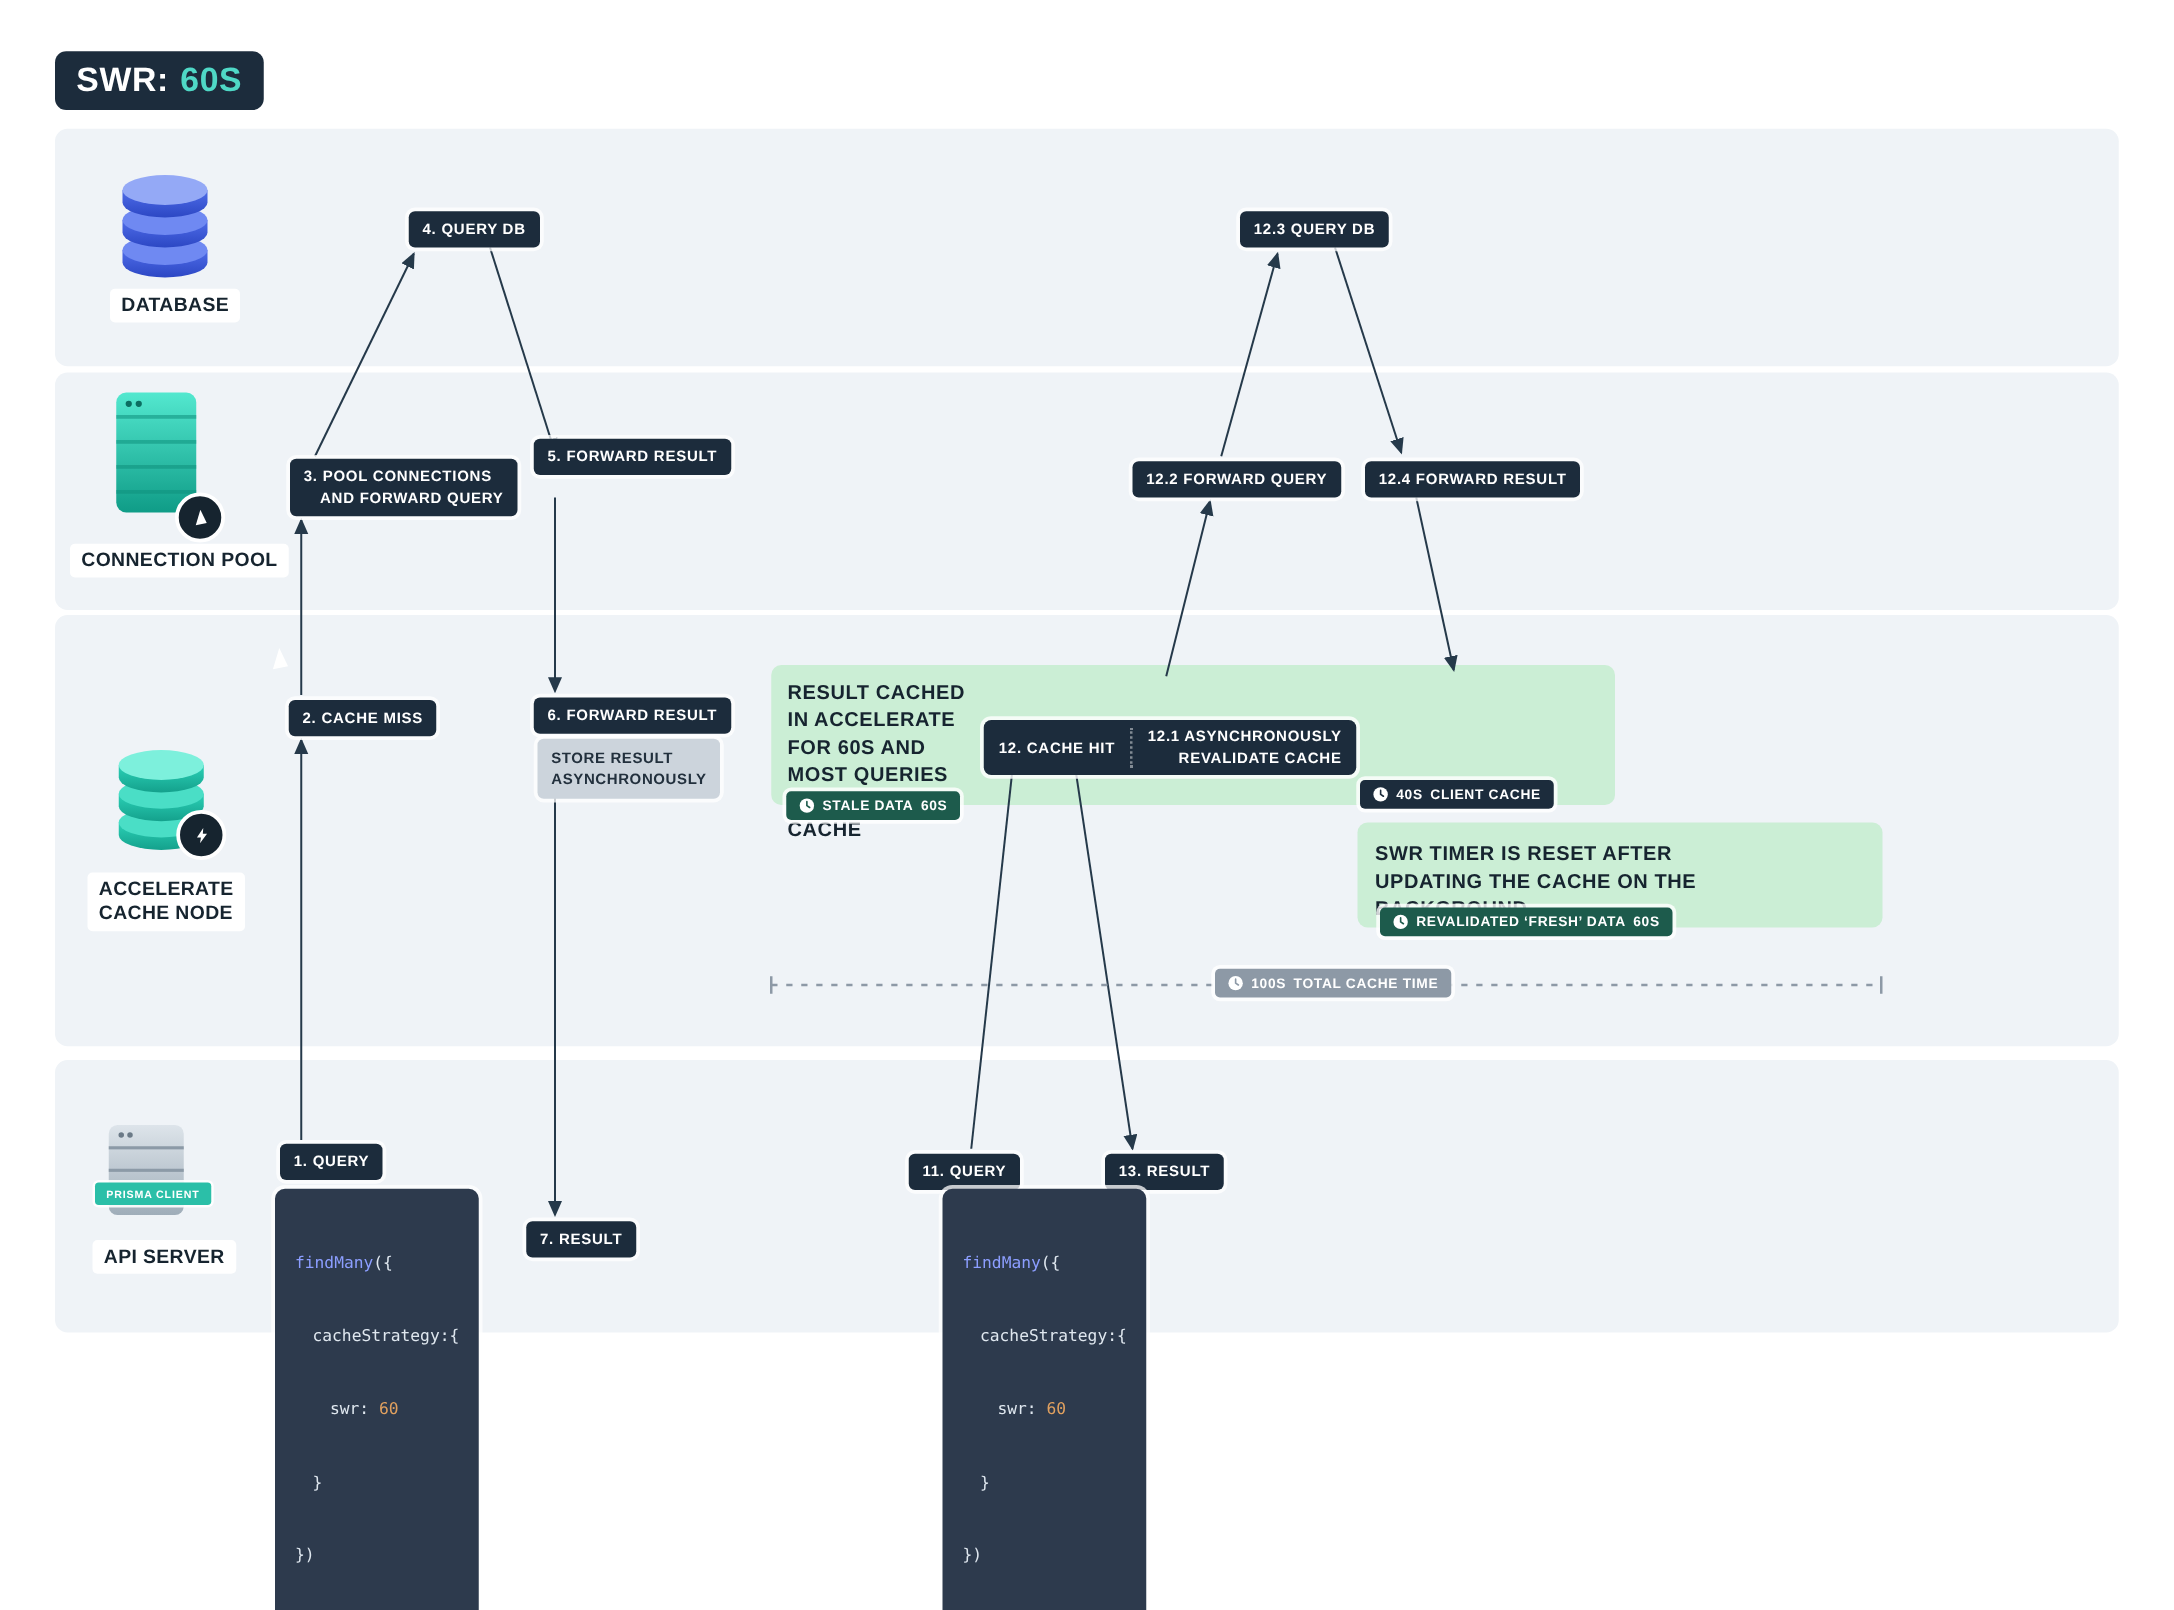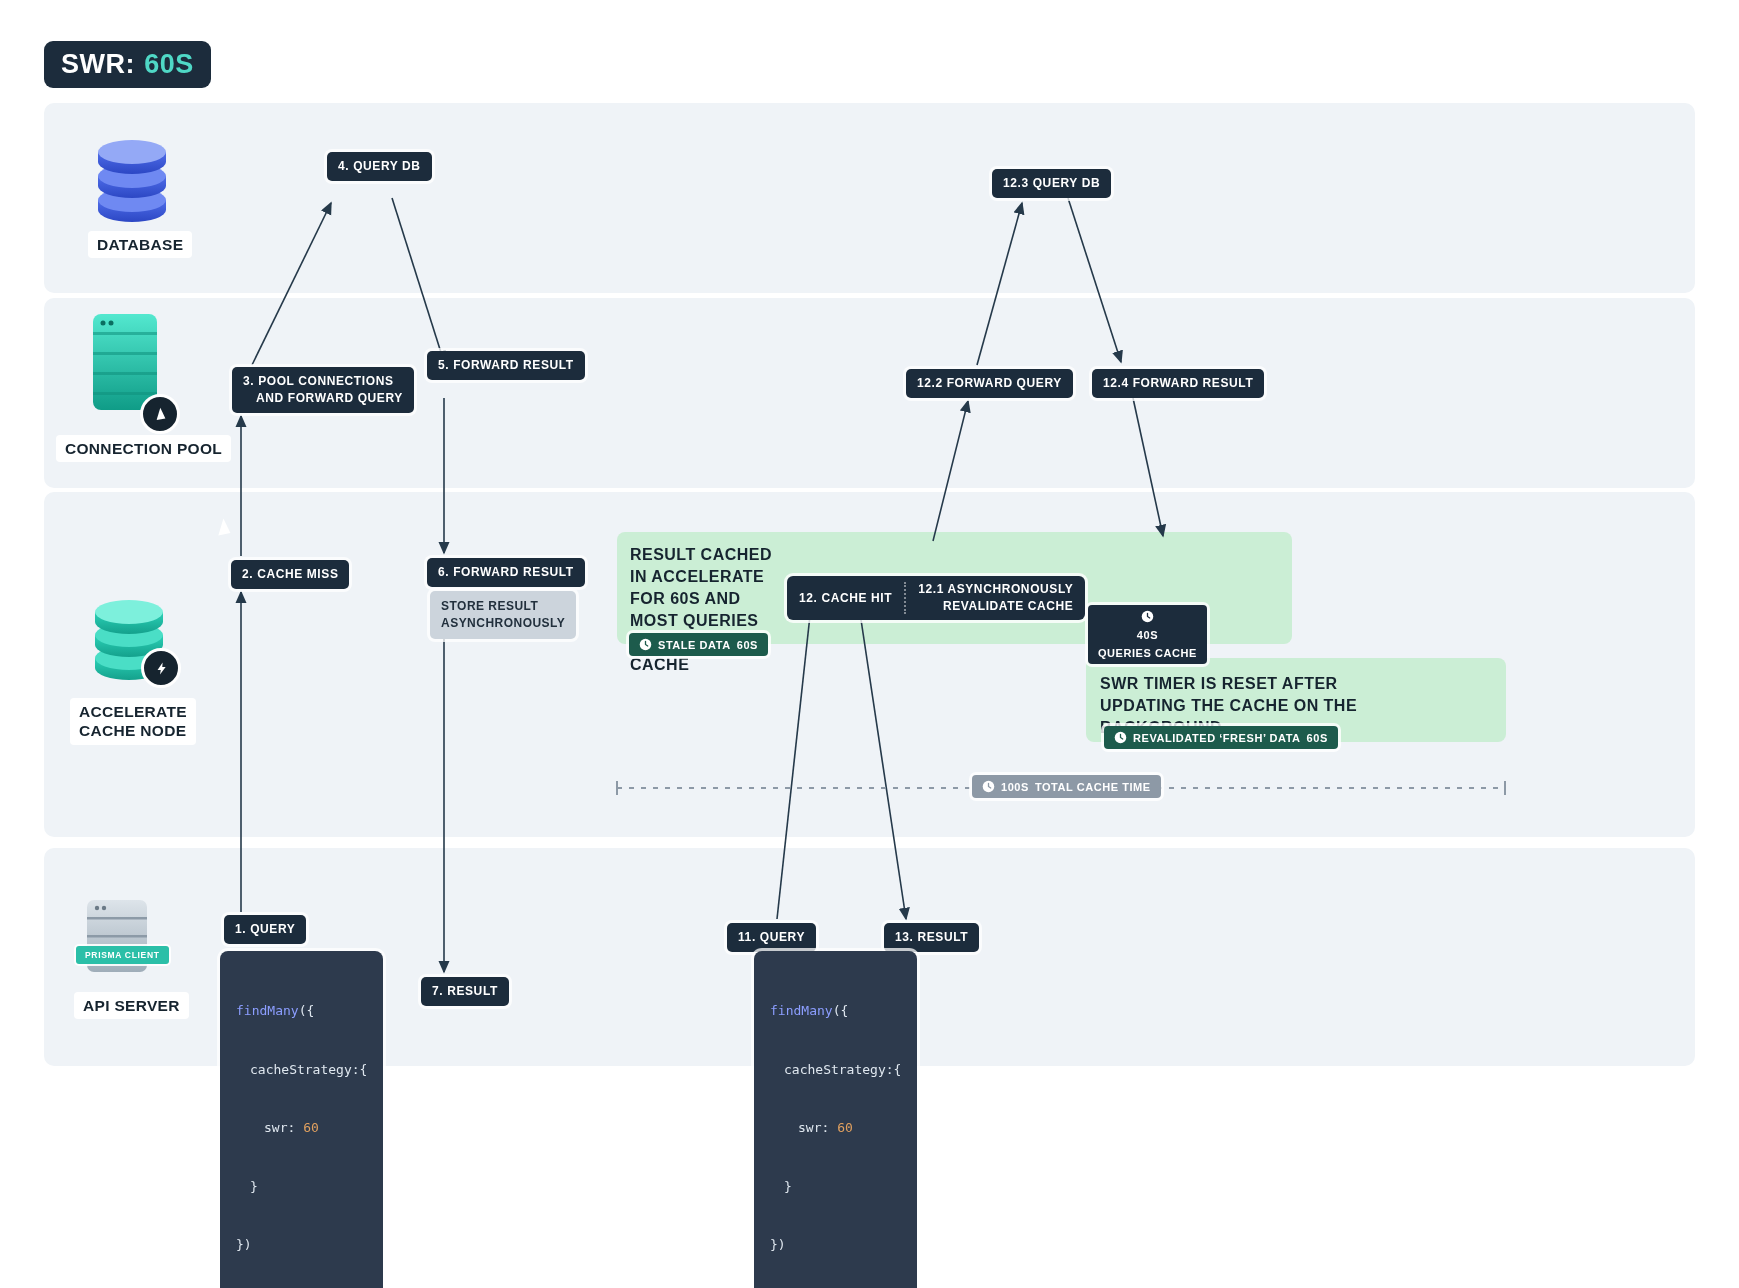--- a/index.html
+++ b/index.html
@@ -225,21 +225,21 @@
       <rect x="3" y="2" width="60" height="72" rx="7" fill="url(#gApi)"></rect>
       <rect x="3" y="19" width="60" height="2.5" fill="#8c9aa7"></rect>
       <rect x="3" y="37" width="60" height="2.5" fill="#8c9aa7"></rect>
       <circle cx="13" cy="10" r="2.2" fill="#6b7a87"></circle>
       <circle cx="20" cy="10" r="2.2" fill="#6b7a87"></circle>
     </svg>
   </div>
   <div class="mini-pill" style="left:76px;top:946px;">PRISMA CLIENT</div>
   <div class="lane-label" style="left:74px;top:992px;">API SERVER</div>
 
-  <div class="pill" style="left:327px;top:152px;">4. QUERY DB</div>
+  <div class="pill" style="left:327px;top:169px;">4. QUERY DB</div>
   <div class="pill" style="left:992px;top:169px;">12.3 QUERY DB</div>
 
   <div class="pill" style="left:232px;top:367px;">
     <div>3. POOL CONNECTIONS</div>
     <div class="indent">AND FORWARD QUERY</div>
   </div>
   <div class="pill" style="left:427px;top:351px;">5. FORWARD RESULT</div>
   <div class="pill" style="left:906px;top:369px;">12.2 FORWARD QUERY</div>
   <div class="pill" style="left:1092px;top:369px;">12.4 FORWARD RESULT</div>
 
@@ -253,27 +253,27 @@
   <div class="combined" style="left:787px;top:576px;height:44px;">
     <div class="cell">12. CACHE HIT</div>
     <div class="divider"></div>
     <div class="cell right">
       <div>12.1 ASYNCHRONOUSLY</div>
       <div>REVALIDATE CACHE</div>
     </div>
   </div>
 
 
-  <div class="time-badge navy" style="left:1088px;top:605px;flex-direction:column;">
+  <div class="time-badge navy" style="left:1088px;top:624px;">
     <svg width="13" height="13" viewBox="0 0 14 14">
       <circle cx="7" cy="7" r="6.2" fill="#ffffff"></circle>
       <path d="M7 3.6 V7 L9.4 8.6" stroke="#1c2c3c" stroke-width="1.4" fill="none" stroke-linecap="round"></path>
     </svg>
     <span>40S</span>
-    <span>QUERIES CACHE</span>
+    <span>CLIENT CACHE</span>
   </div>
 
   <div class="time-badge green" style="left:629px;top:633px;">
     <svg width="13" height="13" viewBox="0 0 14 14">
       <circle cx="7" cy="7" r="6.2" fill="#ffffff"></circle>
       <path d="M7 3.6 V7 L9.4 8.6" stroke="#1d5b4c" stroke-width="1.4" fill="none" stroke-linecap="round"></path>
     </svg>
     <span>STALE DATA</span>
     <span>60S</span>
   </div>

